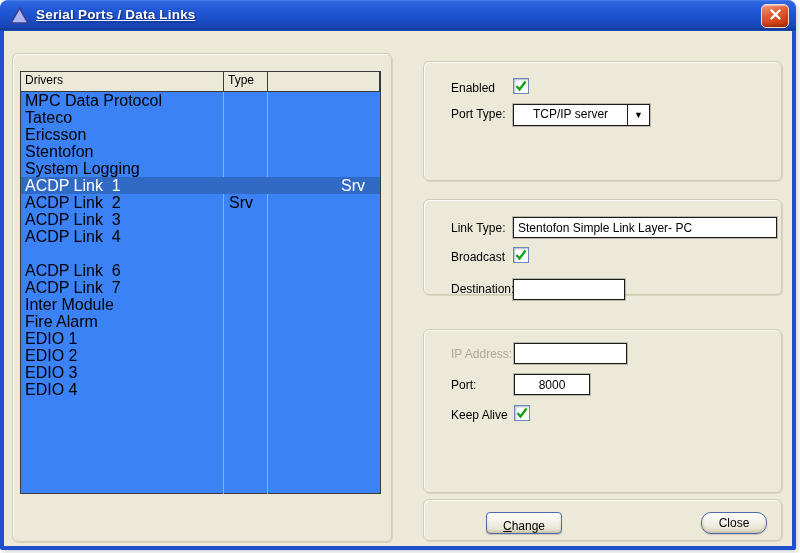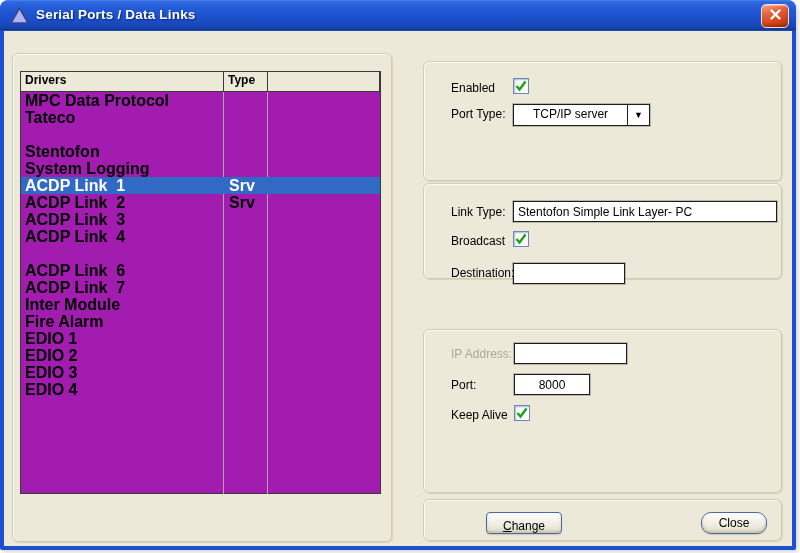--- a/index.html
+++ b/index.html
@@ -15,62 +15,62 @@
     box-shadow:2px 2px 5px rgba(0,0,0,.18);
   }
   .titlebar{
     position:absolute;left:0;top:0;right:0;height:31px;
     border-radius:8px 8px 0 0;
     background:linear-gradient(180deg,#4d86ea 0%,#2f66e0 6%,#2259d6 30%,#1c50cb 60%,#1644b2 88%,#0f3693 96%,#2558c8 100%);
   }
   .app-icon{position:absolute;left:10px;top:7px;width:19px;height:17px;}
   .title-text{
     position:absolute;left:36px;top:7px;color:#fff;font-size:13.5px;font-weight:bold;
-    letter-spacing:.2px;text-shadow:1px 1px 2px rgba(0,0,40,.6);white-space:nowrap;
+    letter-spacing:.2px;text-shadow:1px 1px 2px rgba(0,0,40,.6);white-space:nowrap;text-decoration:underline;
   }
   .close-btn{
     position:absolute;right:7px;top:4px;width:28px;height:24px;border-radius:5px;
     border:1px solid #f1ddd1;box-sizing:border-box;cursor:pointer;
     background:linear-gradient(160deg,#f3a183 0%,#e2603a 38%,var(--c-close_red,#d34418) 70%,#b23509 100%);
     display:flex;align-items:center;justify-content:center;
     box-shadow:inset 0 1px 1px rgba(255,255,255,.45), inset 0 -2px 3px rgba(90,10,0,.35);
   }
   .client{
     position:absolute;left:4px;right:4px;top:31px;bottom:4px;
     background:var(--c-client_beige,#ece9d8);
   }
   
   .gbox{
     position:absolute;border:1px solid #d0ccb6;border-radius:6px;box-sizing:border-box;
     box-shadow:inset 1px 1px 0 rgba(255,255,255,.75), 1px 1px 0 rgba(140,135,105,.22);
   }
   .gbox-left {left:8px;  top:22px;  width:380px;height:489px;}
   .gbox-conn {left:419px;top:30px;  width:359px;height:120px;text-align:center;}
-  .gbox-link {left:419px;top:152px; width:359px;height:96px;}
+  .gbox-link {left:419px;top:168px; width:359px;height:96px;}
   .gbox-ip   {left:419px;top:298px; width:359px;height:164px;}
   .gbox-btns {left:419px;top:468px; width:359px;height:42px;}
   
   .listbox{
     position:absolute;left:16px;top:40px;width:361px;height:423px;
-    background:#a21caf;border:1px solid #3a3a3a;box-sizing:border-box;font-weight:bold;
+    background:#3b82f6;border:1px solid #3a3a3a;box-sizing:border-box;
   }
   .lv-header{display:flex;height:19px;background:var(--c-client_beige,#ece9d8);
     border-bottom:1px solid #3a3a3a;font-size:12px;color:#000;}
   .lv-header .h{padding:1px 0 0 4px;box-sizing:border-box;border-right:1px solid #3a3a3a;overflow:hidden;white-space:nowrap;}
   .h-driver{width:203px;}
   .h-type{width:44px;}
   .h-rest{flex:1;border-right:none;}
   .lv-body{position:relative;height:402px;overflow:hidden;}
   .colline{position:absolute;top:0;bottom:0;width:1px;background:#a9a9a9;}
   .colline-1{left:202px;} .colline-2{left:246px;}
   .lv-row{position:relative;display:flex;height:17px;line-height:17px;font-size:16px;color:#000;white-space:pre;cursor:default;}
   .lv-row .cell{box-sizing:border-box;overflow:hidden;}
   .lv-row .c-driver{width:203px;padding-left:4px;}
   .lv-row .c-type{width:44px;padding-left:5px;}
-  .lv-row.selected{background:var(--c-selection,#316ac5);color:#fff;}
+  .lv-row.selected{background:var(--c-selection,#316ac5);color:#fff;justify-content:space-between;}
   
   .lbl{position:absolute;font-size:12px;color:#000;white-space:nowrap;}
   .lbl.disabled{color:var(--c-disabled_text,#aca899);}
   .tfield{
     position:absolute;background:#fff;border:1px solid #1c1c1c;
     box-shadow:0 0 0 1px rgba(70,70,70,.30);
     font-family:"Liberation Sans",sans-serif;font-size:12px;color:#000;
     padding:2px 4px;box-sizing:border-box;outline:none;
   }
   .tfield.centered{text-align:center;}
@@ -128,21 +128,21 @@
         <span class="h h-driver">Drivers</span>
         <span class="h h-type">Type</span>
         <span class="h h-rest"></span>
       </div>
       <div class="lv-body">
         <span class="colline colline-1"></span>
         <span class="colline colline-2"></span>
 
       <div class="lv-row"><span class="cell c-driver">MPC Data Protocol</span><span class="cell c-type"></span></div>
           <div class="lv-row"><span class="cell c-driver">Tateco</span><span class="cell c-type"></span></div>
-          <div class="lv-row"><span class="cell c-type"></span></div>
+          <div class="lv-row"><span class="cell c-driver">Ericsson</span><span class="cell c-type"></span></div>
           <div class="lv-row"><span class="cell c-driver">Stentofon</span><span class="cell c-type"></span></div>
           <div class="lv-row"><span class="cell c-driver">System Logging</span><span class="cell c-type"></span></div>
           <div class="lv-row selected"><span class="cell c-driver">ACDP Link  1</span><span class="cell c-type">Srv</span></div>
           <div class="lv-row"><span class="cell c-driver">ACDP Link  2</span><span class="cell c-type">Srv</span></div>
           <div class="lv-row"><span class="cell c-driver">ACDP Link  3</span><span class="cell c-type"></span></div>
           <div class="lv-row"><span class="cell c-driver">ACDP Link  4</span><span class="cell c-type"></span></div>
           <div class="lv-row"><span class="cell c-type"></span></div>
           <div class="lv-row"><span class="cell c-driver">ACDP Link  6</span><span class="cell c-type"></span></div>
           <div class="lv-row"><span class="cell c-driver">ACDP Link  7</span><span class="cell c-type"></span></div>
           <div class="lv-row"><span class="cell c-driver">Inter Module</span><span class="cell c-type"></span></div>

